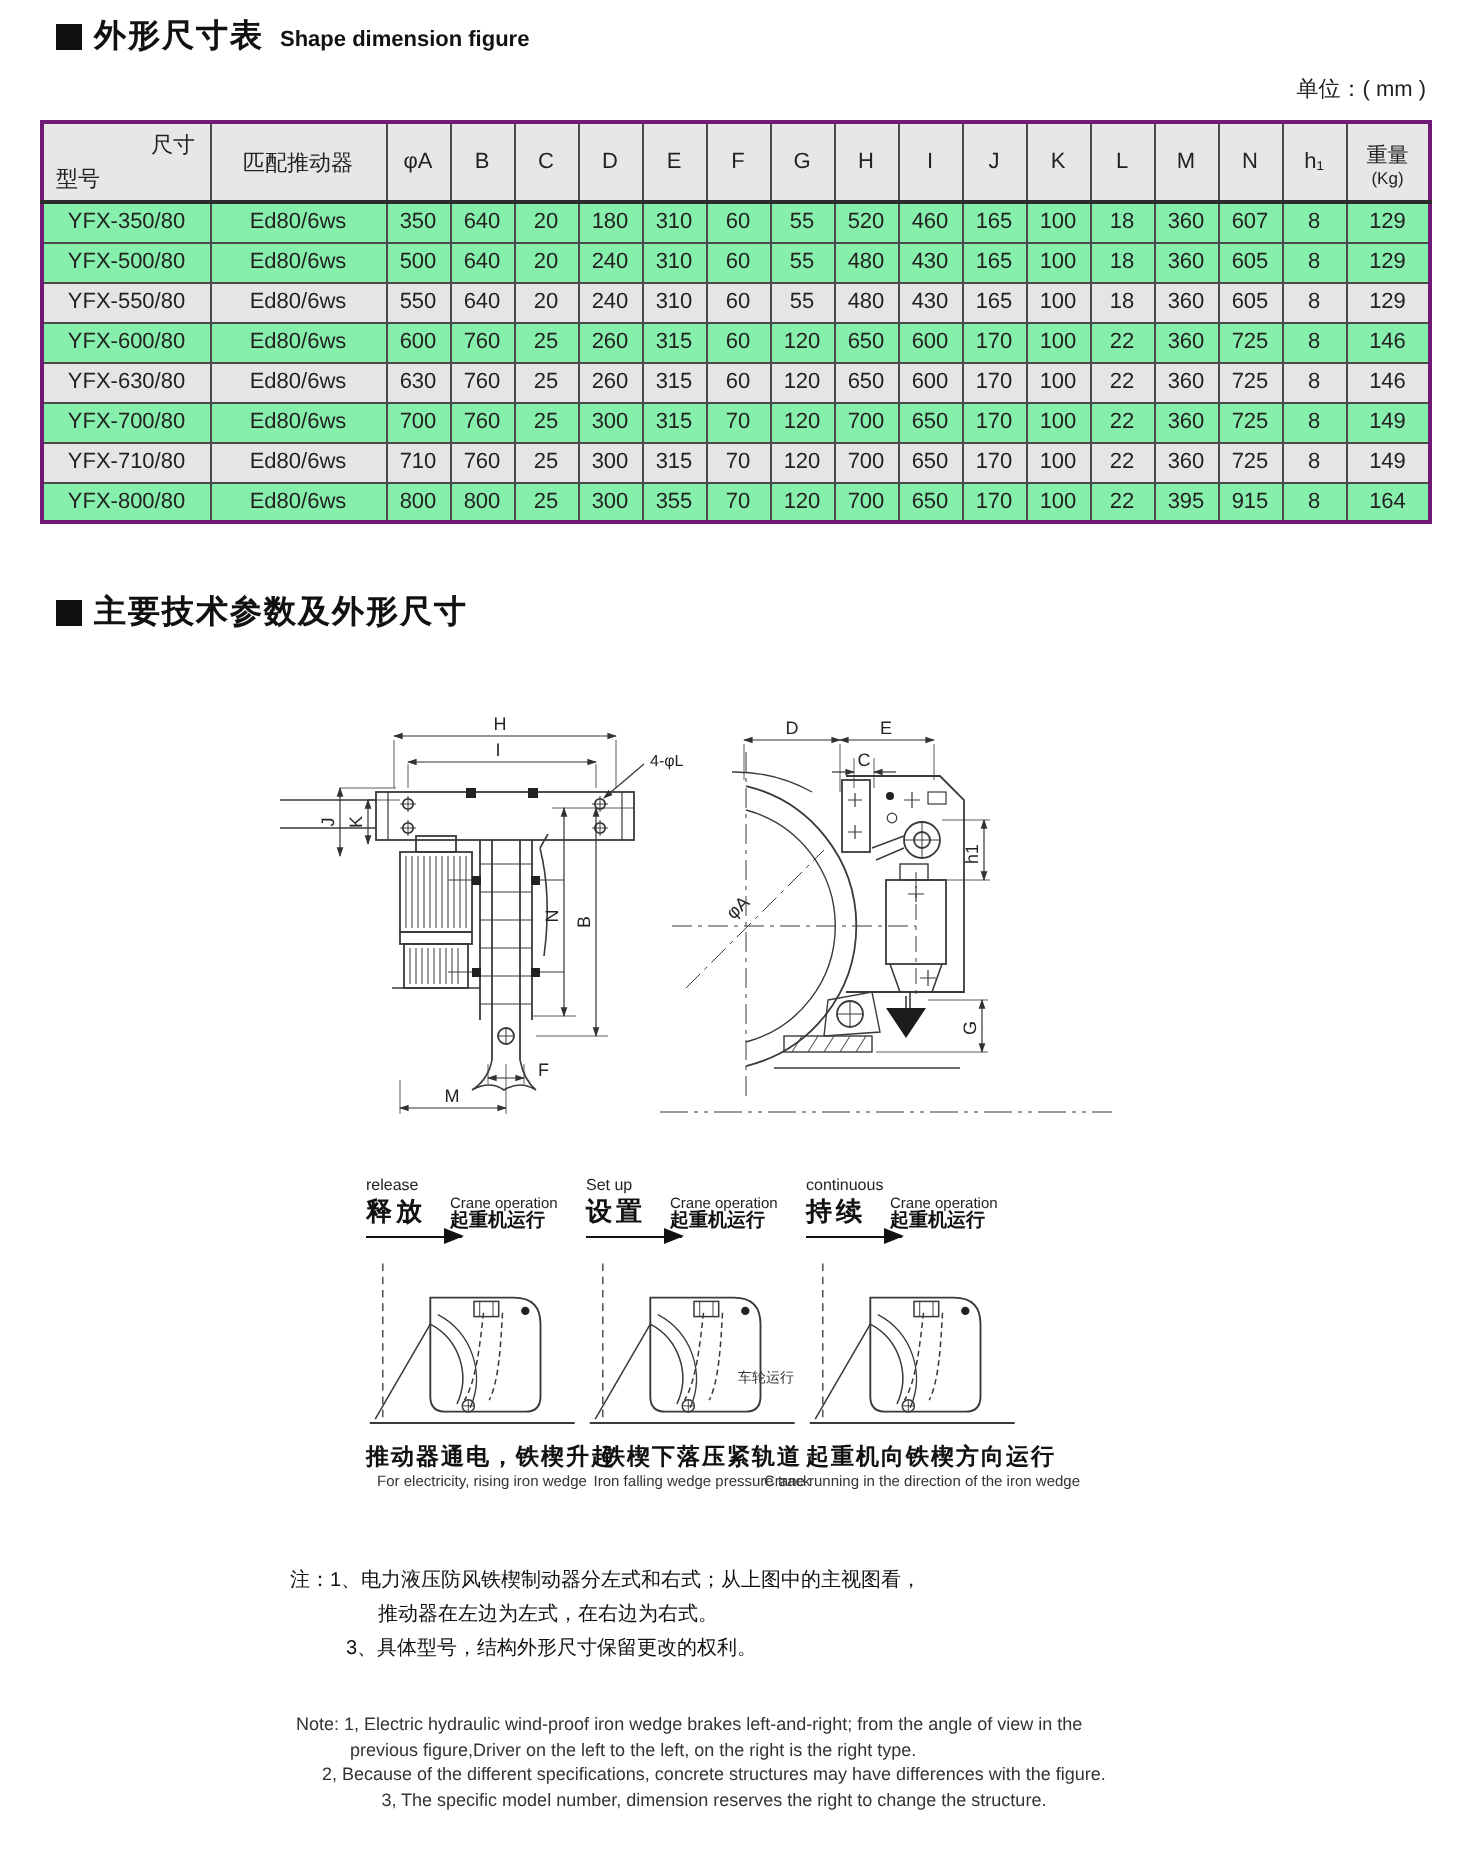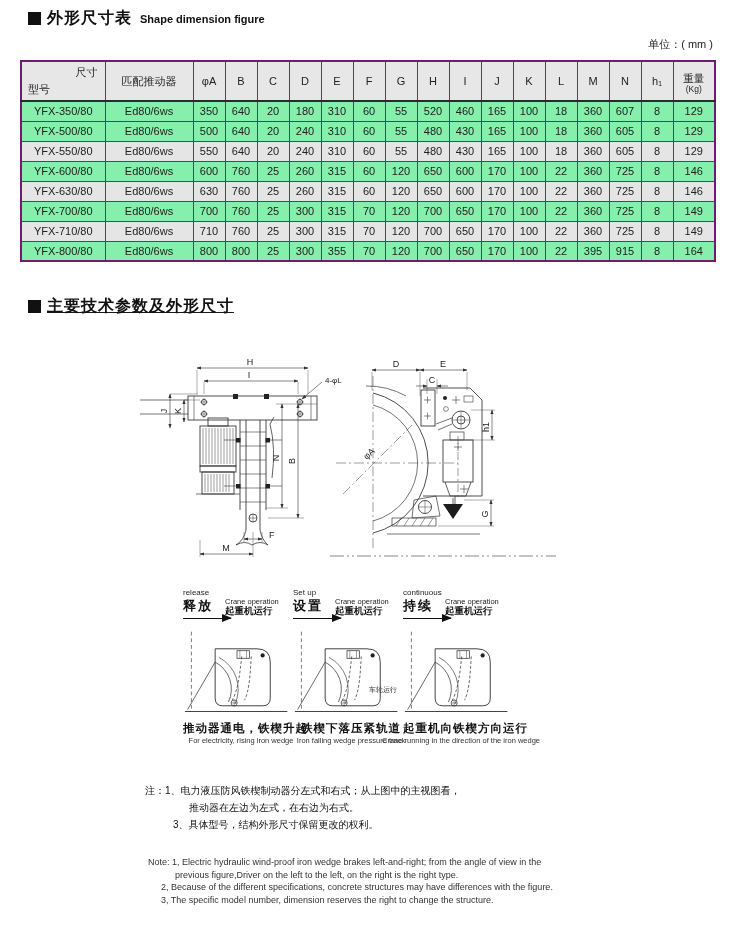--- a/index.html
+++ b/index.html
@@ -47,21 +47,21 @@
   .seq .cap-zh { position:absolute; top:133px; width:116px; text-align:center; font-size:11.5px; font-weight:bold; letter-spacing:1px; white-space:nowrap; color:#111; }
   .seq .cap-en { position:absolute; top:148px; left:50%; transform:translateX(-50%); font-size:7.5px; white-space:nowrap; color:#333; }
   .wheel-label { position:absolute; left:-34px; top:98px; width:30px; font-size:7px; color:#333; line-height:8px; }
 
   
   .notes-zh { position:absolute; left:145px; top:782px; font-size:10px; line-height:17px; color:#111; }
   .notes-zh .l1 { padding-left:44px; }
   .notes-zh .l2, .notes-zh .l3 { padding-left:28px; }
   .notes-en { position:absolute; left:148px; top:856px; font-size:9px; line-height:12.5px; color:#333; }
   .notes-en .l1 { padding-left:27px; }
-  .notes-en .l2, .notes-en .l3 { padding-left:13px; }
+  .notes-en .l2, .notes-en .l3 { padding-left:13px;text-align:center; }
 </style>
 </head>
 <body>
 
 <div id="page">
 
   <div class="sec-title" style="top:8px;">
     <span class="sq"></span>
     <span class="zh">外形尺寸表</span>
     <span class="en">Shape dimension figure</span>
@@ -275,21 +275,21 @@
           <td>100</td>
           <td>22</td>
           <td>395</td>
           <td>915</td>
           <td>8</td>
           <td>164</td>
         </tr>
       </tbody>
   </table>
 
-  <div class="sec-title" style="top:296px;text-decoration:underline;">
+  <div class="sec-title" style="top:296px;">
     <span class="sq"></span>
     <span class="zh">主要技术参数及外形尺寸</span>
   </div>
 
   <svg id="figure-svg" width="420" height="238" viewBox="0 0 420 238">
     <defs>
       <marker id="arr" viewBox="0 0 10 10" refX="9" refY="5" markerWidth="8" markerHeight="8" orient="auto-start-reverse">
         <path d="M0,1.5 L10,5 L0,8.5 Z" fill="#333"></path>
       </marker>
     </defs>

